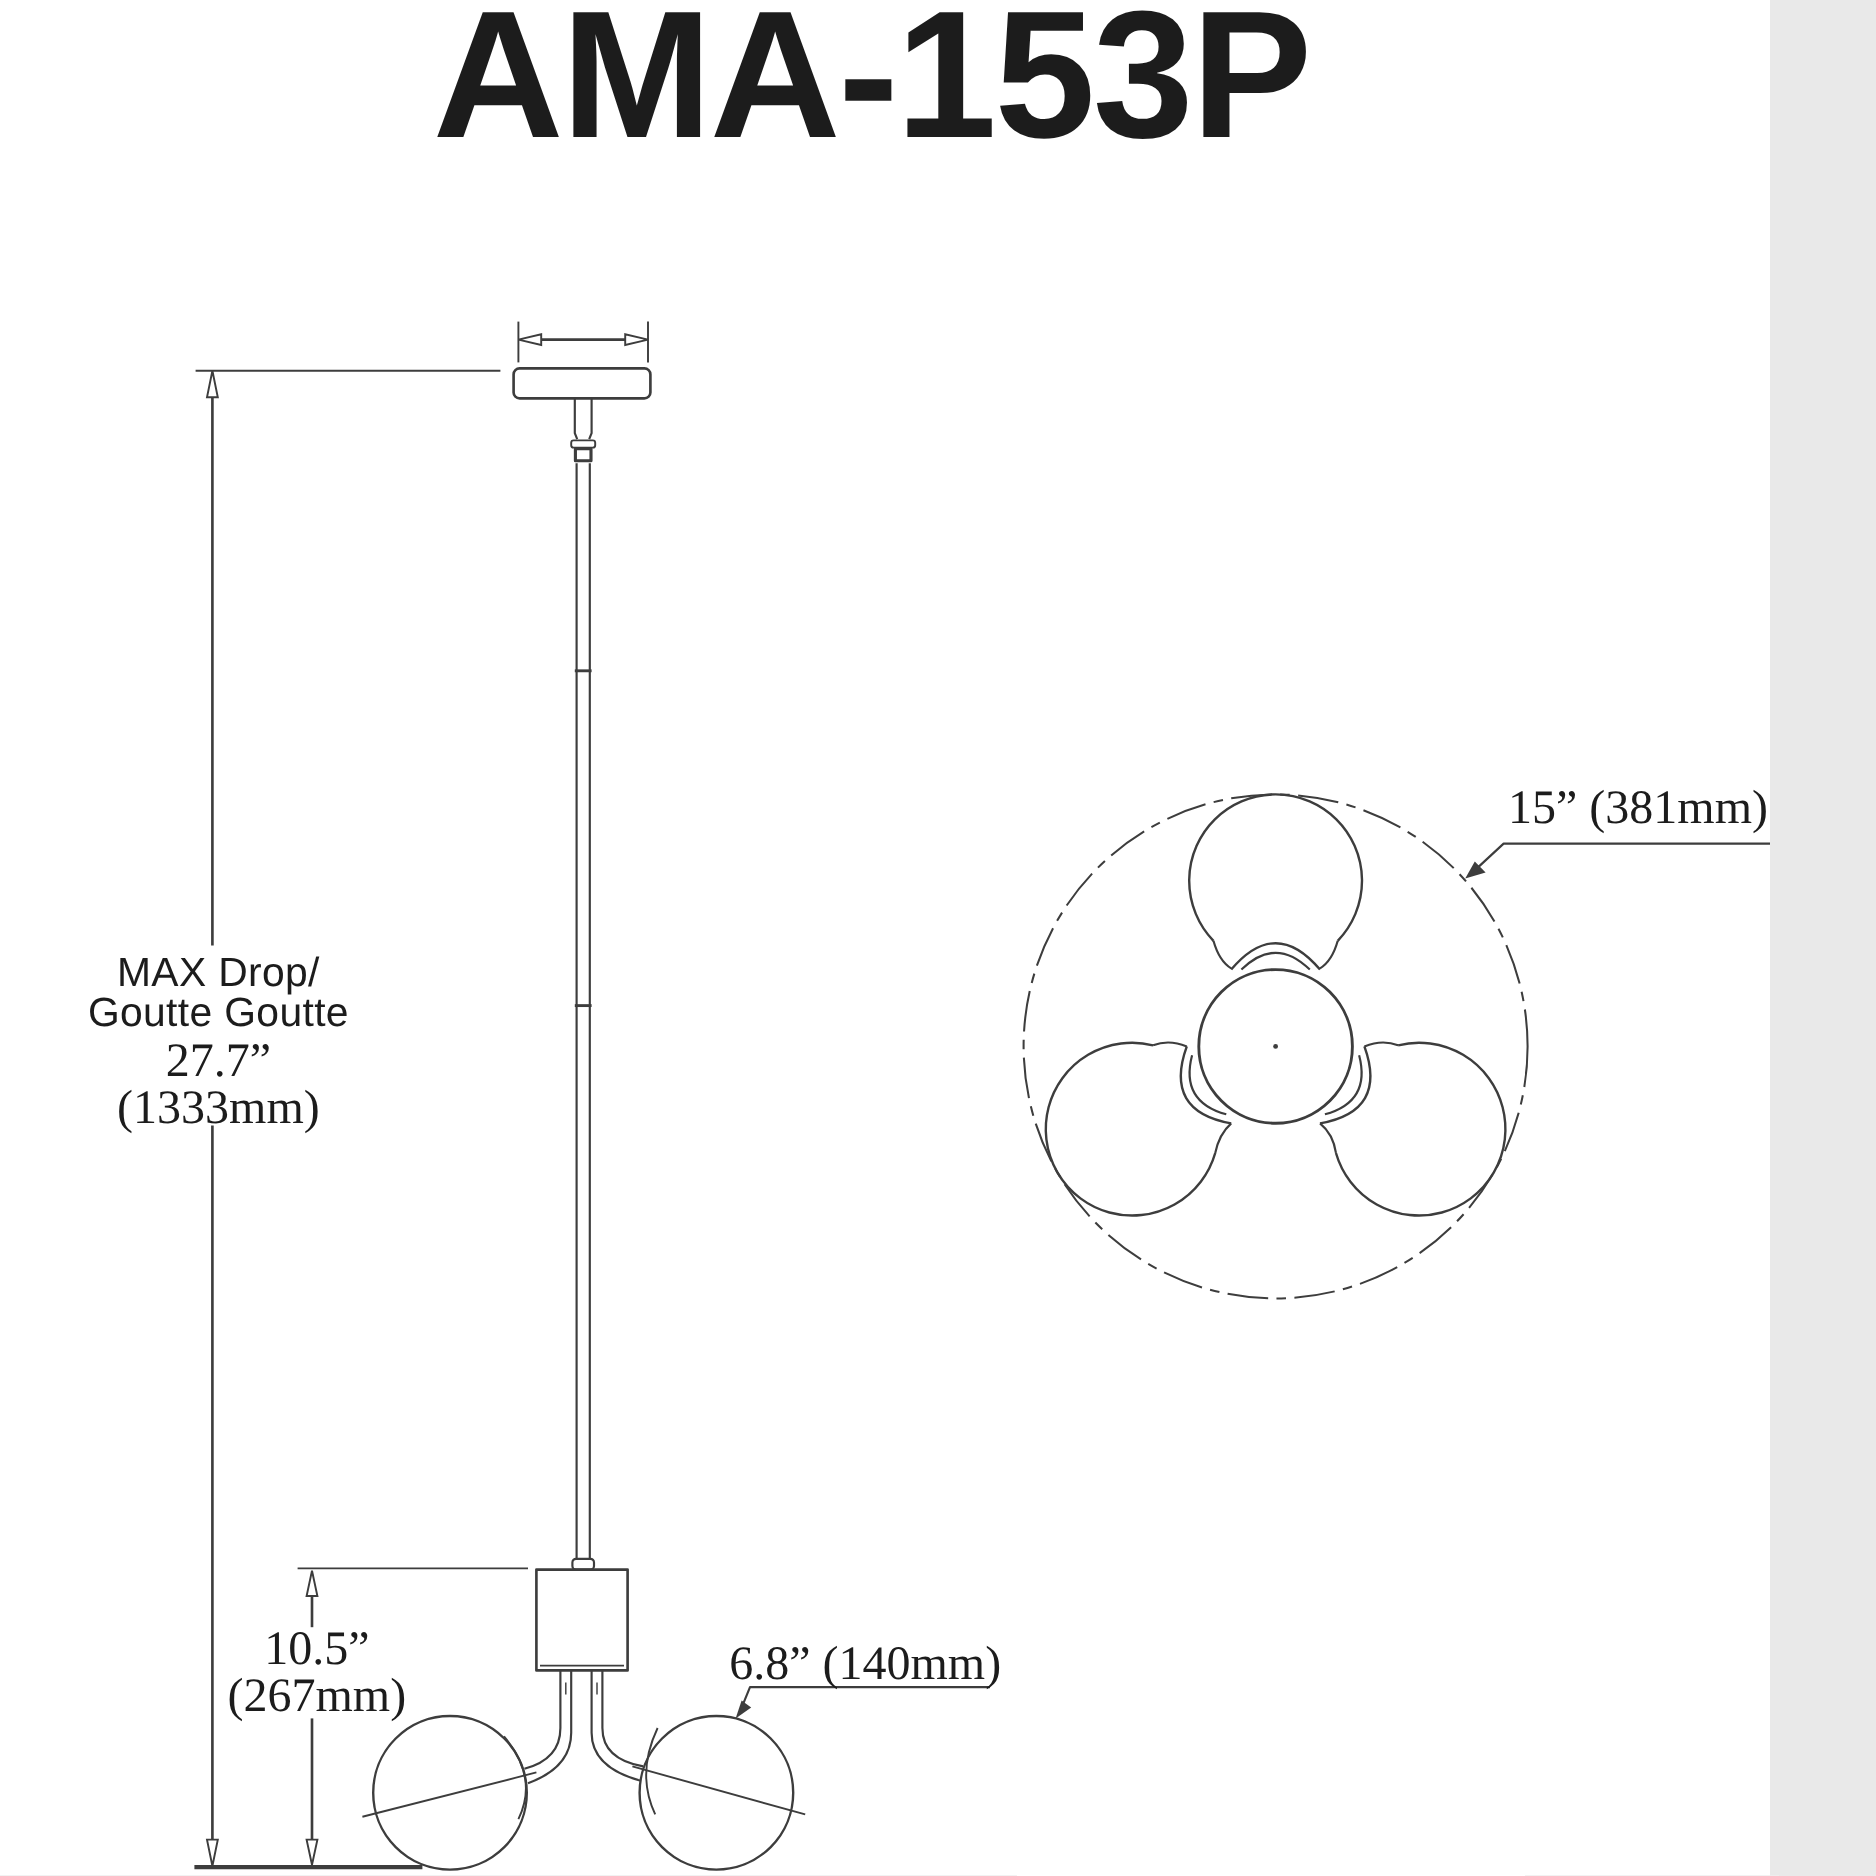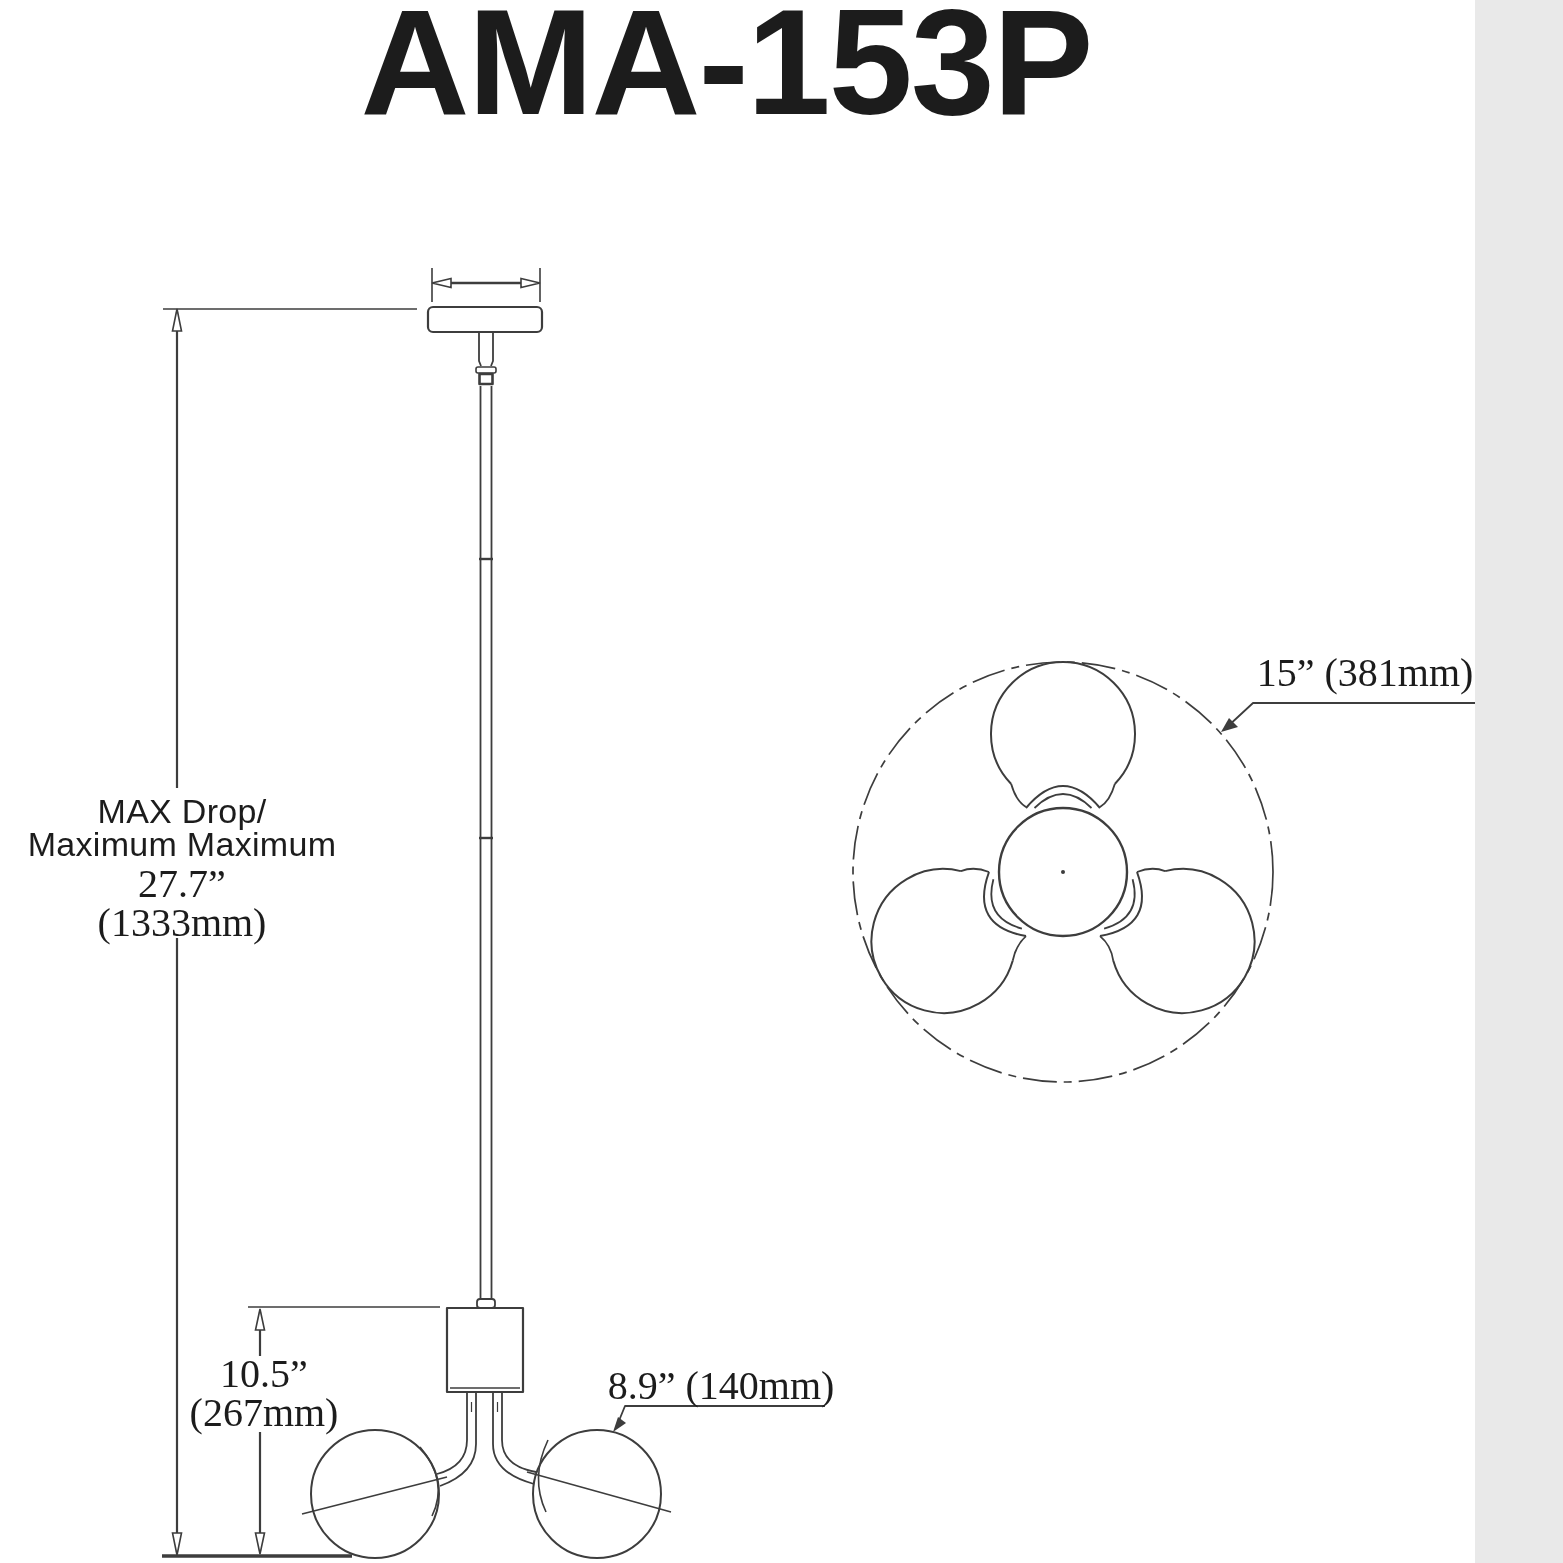--- a/index.html
+++ b/index.html
@@ -123,27 +123,27 @@
       <path class="stroke" d="M1137 872 Q1156.5 926 1100 936.1" stroke-width="2"></path>
       <path class="stroke" d="M1132.6 879.3 Q1142.7 918 1104.1 928.6" stroke-width="1.8"></path>
     </g>
   </svg>
 
   <div class="label title center" style="left:726px; top:-14px;">AMA-153P</div>
 
 
   <div class="label center" style="left:182px; top:795px;">
     <div class="dim-sans">MAX Drop/</div>
-    <div class="dim-sans">Maximum Maximum</div>
+    <div class="dim-sans">Goutte Goutte</div>
     <div class="dim-serif" style="margin-top:3px;">27.7”</div>
     <div class="dim-serif">(1333mm)</div>
   </div>
 
   <div class="label center" style="left:264px; top:1354px;">
     <div class="dim-serif">10.5”</div>
     <div class="dim-serif">(267mm)</div>
   </div>
 
-  <div class="label dim-serif center" style="left:721px; top:1366px;">8.9” (140mm)</div>
+  <div class="label dim-serif center" style="left:721px; top:1366px;">6.8” (140mm)</div>
 
   <div class="label dim-serif center" style="left:1365px; top:653px;">15” (381mm)</div>
 
 </div>
 
 </body></html>

